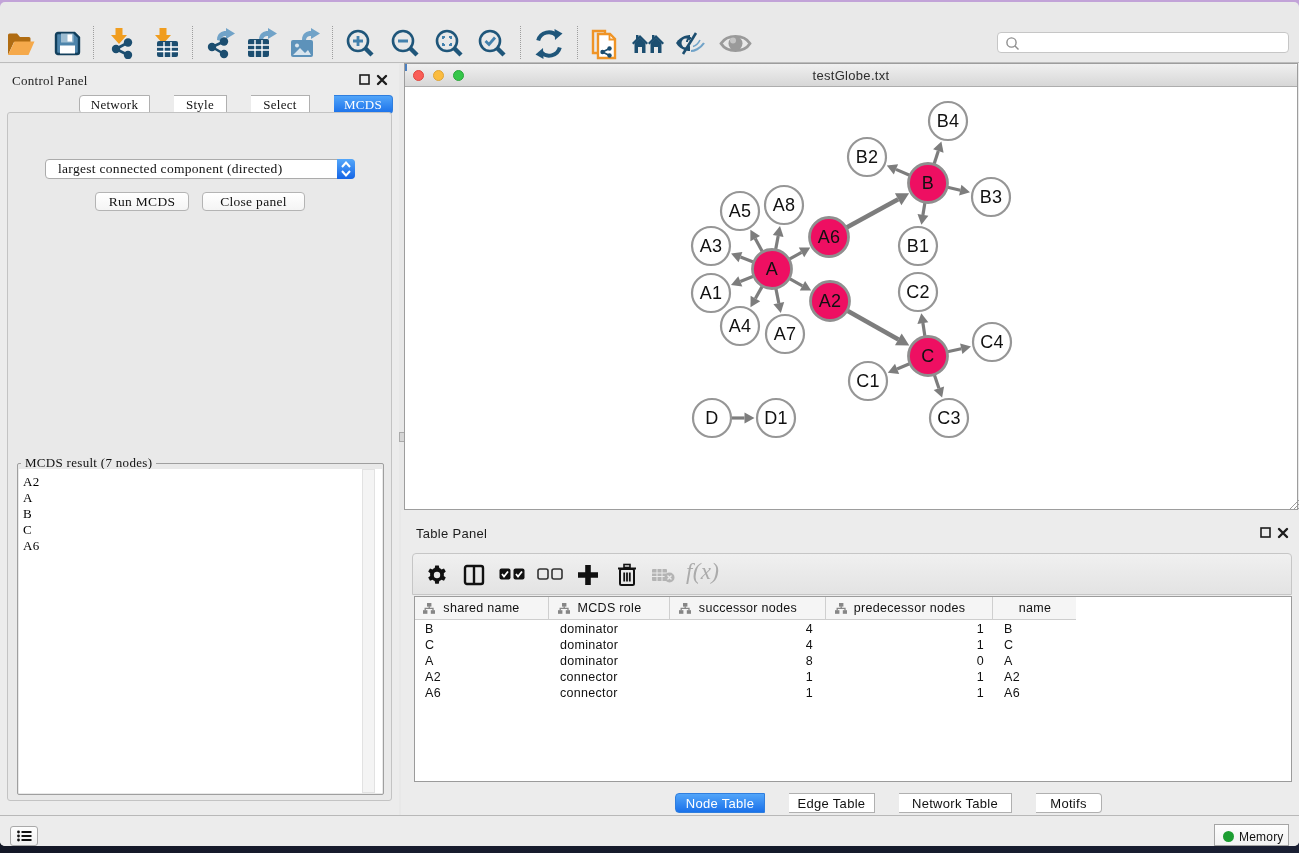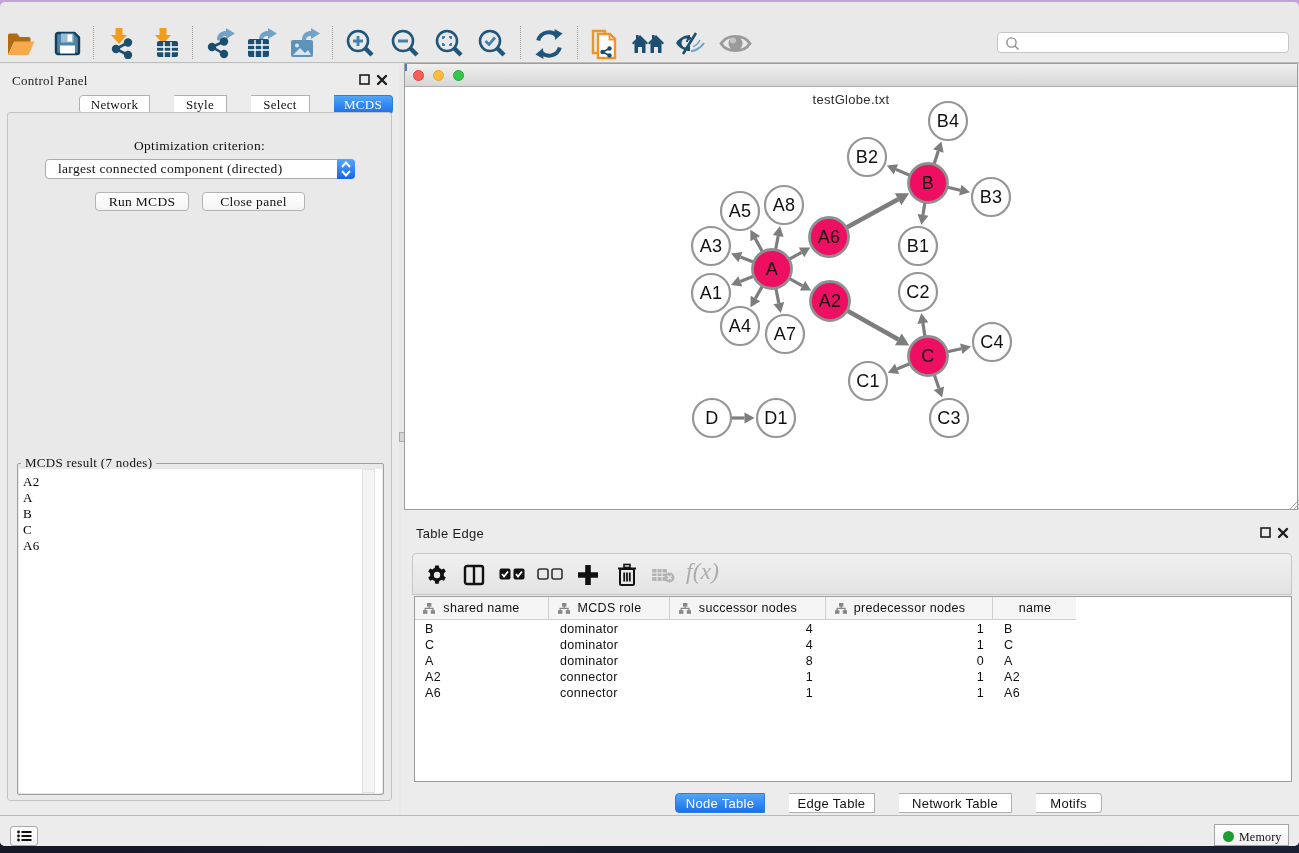--- a/index.html
+++ b/index.html
@@ -201,21 +201,20 @@
   <svg style="position:absolute;left:376px;top:10px" width="12" height="12" viewBox="0 0 12 12">
           <path d="M2 2 L10 10 M10 2 L2 10" stroke="#1d1d1d" stroke-width="2.4" stroke-linecap="round"></path>
         </svg>
   <div class="tabrow" style="left:79px">
     <div class="tab first" style="width:71px">Network</div>
     <div class="tab" style="width:53px">Style</div>
     <div class="tab" style="width:59px">Select</div>
     <div class="tab sel last" style="width:59px">MCDS</div>
   </div>
   <div class="cpbox">
-    <div class="optlabel">Optimization criterion:</div>
     <div class="select">largest connected component (directed)
       <div class="selcap">
         <svg style="position:absolute;left:3px;top:2px" width="12" height="16" viewBox="0 0 12 16">
           <path d="M2 6 L6 1.5 L10 6" fill="none" stroke="#fff" stroke-width="2"></path>
           <path d="M2 10 L6 14.5 L10 10" fill="none" stroke="#fff" stroke-width="2"></path>
         </svg>
       </div>
     </div>
     <div class="btn" style="left:87px;top:79px;width:94px">Run MCDS</div>
     <div class="btn" style="left:194px;top:79px;width:103px">Close panel</div>
@@ -232,21 +231,21 @@
     </div>
   </div>
  </div>
 
  <div style="position:absolute;left:399px;top:368px;width:6px;height:10px;background:#d6d6d6;border:1px solid #aaa"></div>
  <div style="position:absolute;left:842px;top:448px;width:10px;height:6px;background:#d6d6d6;border:1px solid #aaa"></div>
 </div>
 
 <div style="position:absolute;left:404px;top:61px;width:894px;height:447px;background:#fff;border:1px solid #9d9d9d;">
   <div style="position:absolute;left:0;top:0;width:100%;height:23px;background:linear-gradient(#f0f0f0,#d7d7d7);border-bottom:1px solid #adadad;border-radius:3px 3px 0 0;">
-    <div style="position:absolute;width:100%;text-align:center;top:4px;font-size:13px;color:#2e2e2e;margin-top:24px;">testGlobe.txt</div>
+    <div style="position:absolute;width:100%;text-align:center;top:4px;font-size:13px;color:#2e2e2e;">testGlobe.txt</div>
     <div class="tl" style="left:8px;top:5.5px;width:11px;height:11px;background:#f95e57;border:0.5px solid #e2443d;"></div>
     <div class="tl" style="left:28px;top:5.5px;width:11px;height:11px;background:#fbbc3f;border:0.5px solid #e0a535;"></div>
     <div class="tl" style="left:48px;top:5.5px;width:11px;height:11px;background:#35c649;border:0.5px solid #2aa73c;"></div>
     <div style="position:absolute;left:0;top:0;width:2px;height:7px;background:#4a7fc1;"></div>
   </div>
   <svg style="position:absolute;left:884px;top:435px" width="10" height="11" viewBox="0 0 10 11">
     <g stroke="#9a9a9a" stroke-width="1">
           <line x1="0" y1="11" x2="10" y2="1"></line>
           <line x1="4" y1="11" x2="10" y2="5"></line>
           <line x1="8" y1="11" x2="10" y2="9"></line>
@@ -330,21 +329,21 @@
         <text x="371" y="360" text-anchor="middle" font-size="18" fill="#111" font-family="Liberation Sans, sans-serif">D1</text>
         <text x="367" y="211" text-anchor="middle" font-size="18" fill="#111" font-family="Liberation Sans, sans-serif">A</text>
         <text x="424" y="179" text-anchor="middle" font-size="18" fill="#111" font-family="Liberation Sans, sans-serif">A6</text>
         <text x="425" y="243" text-anchor="middle" font-size="18" fill="#111" font-family="Liberation Sans, sans-serif">A2</text>
         <text x="523" y="125" text-anchor="middle" font-size="18" fill="#111" font-family="Liberation Sans, sans-serif">B</text>
         <text x="523" y="298" text-anchor="middle" font-size="18" fill="#111" font-family="Liberation Sans, sans-serif">C</text>
       </svg>
     </div>
 
 <div style="position:absolute;left:401px;top:508px;width:898px;height:305px;background:#ececec;">
-  <div style="position:absolute;left:15px;top:16px;font-size:13px;color:#1d1d1d;">Table Edge</div>
+  <div style="position:absolute;left:15px;top:16px;font-size:13px;color:#1d1d1d;">Table Panel</div>
   <svg style="position:absolute;left:859px;top:17px" width="12" height="12" viewBox="0 0 12 12">
         <rect x="1" y="1" width="9" height="9" fill="none" stroke="#1d1d1d" stroke-width="1.6"></rect>
       </svg>
   <svg style="position:absolute;left:876px;top:17px" width="12" height="12" viewBox="0 0 12 12">
         <path d="M2 2 L10 10 M10 2 L2 10" stroke="#1d1d1d" stroke-width="2.4" stroke-linecap="round"></path>
       </svg>
   <div style="position:absolute;left:11px;top:43px;width:880px;height:42px;background:linear-gradient(#f0f0f0,#e3e3e3);border:1px solid #c6c6c6;border-radius:4px 4px 0 0;">
 
     <svg style="position:absolute;left:13px;top:10px" width="22" height="22" viewBox="0 0 22 22">
       <g fill="#111">
@@ -466,18 +465,18 @@
       <g fill="#111">
             <circle cx="1.5" cy="2" r="1.4"></circle>
             <circle cx="1.5" cy="6" r="1.4"></circle>
             <circle cx="1.5" cy="10" r="1.4"></circle>
       <rect x="4.5" y="1" width="10" height="2"></rect>
             <rect x="4.5" y="5" width="10" height="2"></rect>
             <rect x="4.5" y="9" width="10" height="2"></rect>
           </g>
     </svg>
   </div>
-  <div style="position:absolute;left:1214px;top:8px;width:75px;height:22px;background:linear-gradient(#fdfdfd,#f2f2f2);border:1px solid #a5a5a5;font-family:Liberation Serif, serif;">
+  <div style="position:absolute;left:1214px;top:8px;width:75px;height:22px;background:linear-gradient(#fdfdfd,#f2f2f2);border:1px solid #a5a5a5;">
     <div style="position:absolute;left:8px;top:6px;width:11px;height:11px;border-radius:50%;background:#1d9e32;"></div>
     <div style="position:absolute;left:24px;top:5px;font-size:12px;letter-spacing:0.2px;color:#111;">Memory</div>
   </div>
 </div>
 </div>
 
 </body></html>

